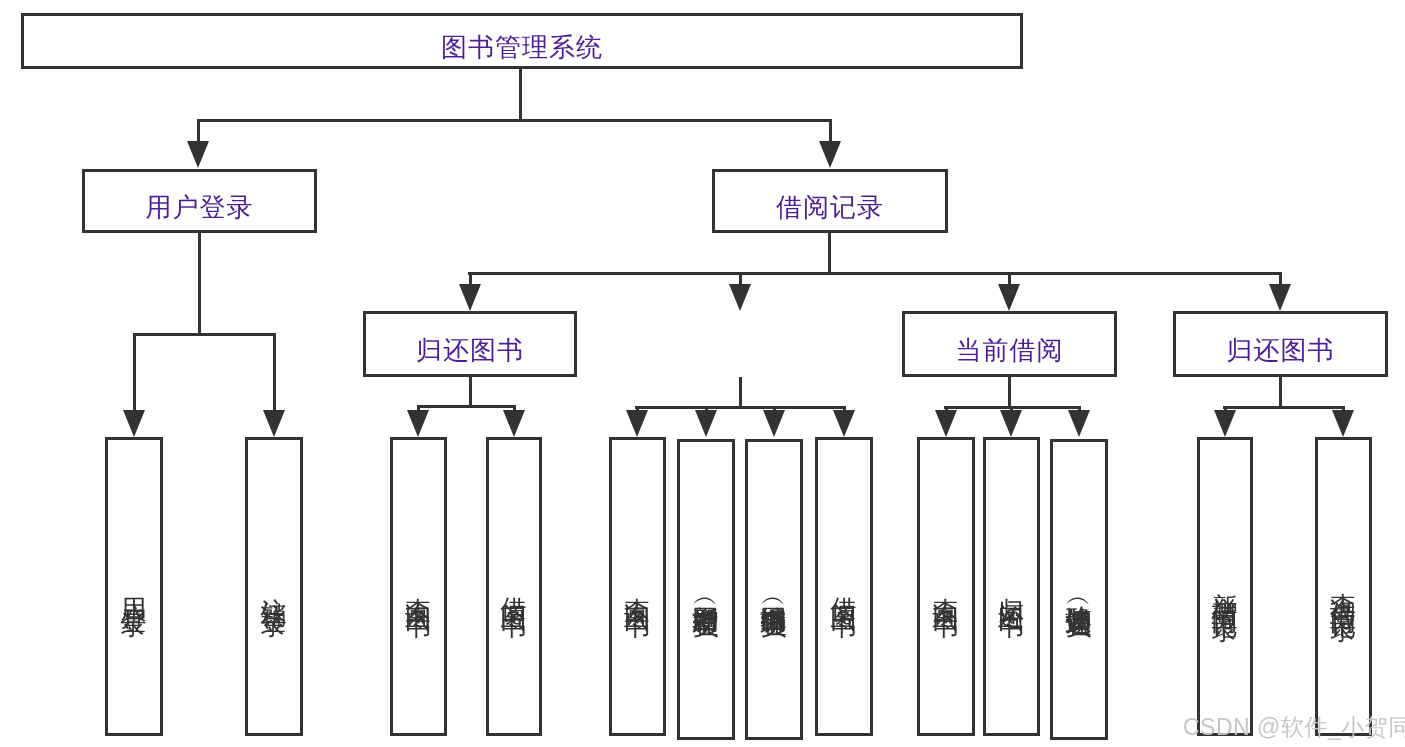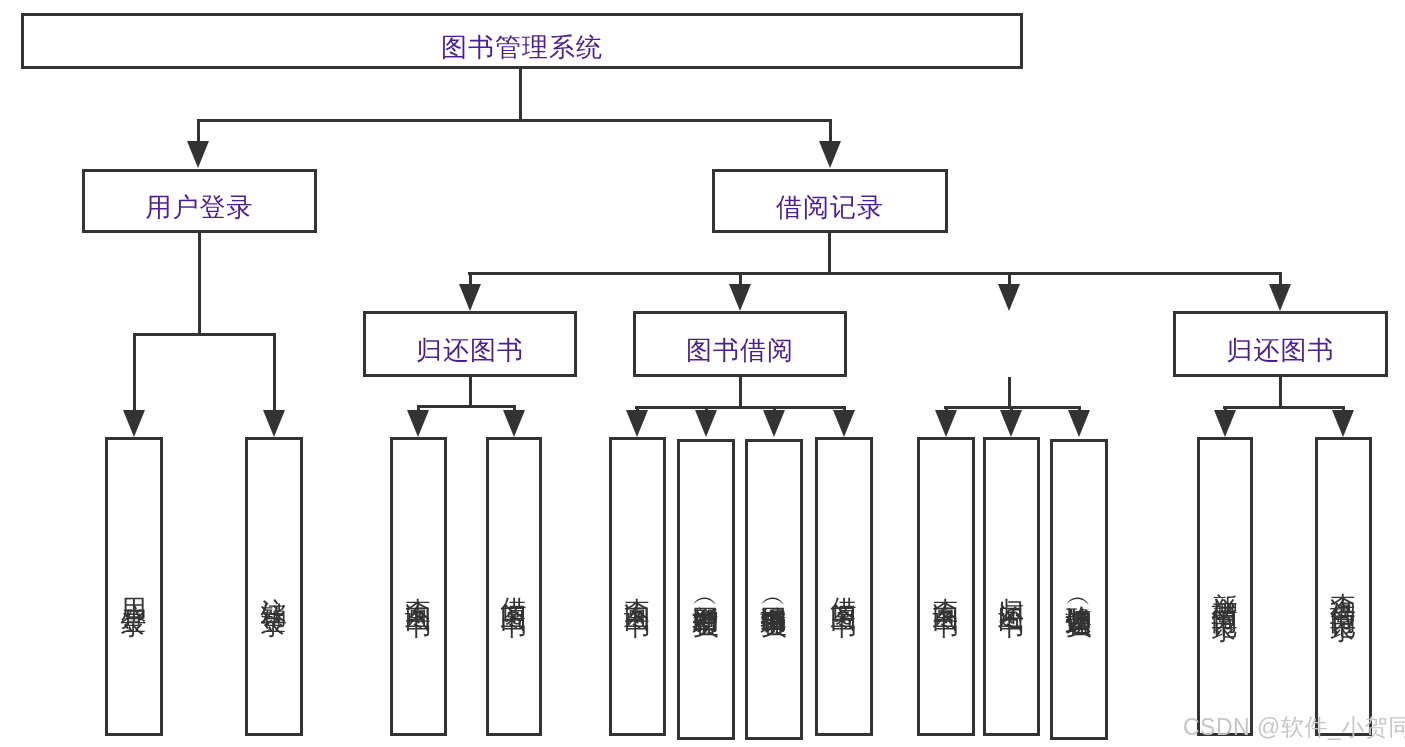--- a/index.html
+++ b/index.html
@@ -103,22 +103,22 @@
   <div class="vline" style="left:739px; top:272px; width:3px; height:14px;"></div>
   <div class="arrow-head" style="left:729px; top:284px;"></div>
   <div class="vline" style="left:1008px; top:272px; width:3px; height:14px;"></div>
   <div class="arrow-head" style="left:998px; top:284px;"></div>
   <div class="vline" style="left:1279px; top:272px; width:3px; height:14px;"></div>
   <div class="arrow-head" style="left:1269px; top:284px;"></div>
 
   <div class="box h" style="left:363px; top:311px; width:214px; height:66px;">
     <span>归还图书</span>
   </div>
-  <div class="box h" style="left:633px; top:311px; width:214px; height:66px;">
-    <span>图书借阅</span>
+  <div class="box h" style="left:902px; top:311px; width:215px; height:66px;">
+    <span>当前借阅</span>
   </div>
   <div class="box h" style="left:1173px; top:311px; width:215px; height:66px;">
     <span>归还图书</span>
   </div>
 
   <div class="vline" style="left:469px; top:377px; width:3px; height:28px;"></div>
   <div class="hline" style="left:417px; top:405px; width:99px; height:3px;"></div>
   <div class="vline" style="left:417px; top:405px; width:3px; height:8px;"></div>
   <div class="arrow-head" style="left:407px; top:410px;"></div>
   <div class="vline" style="left:513px; top:405px; width:3px; height:8px;"></div>

